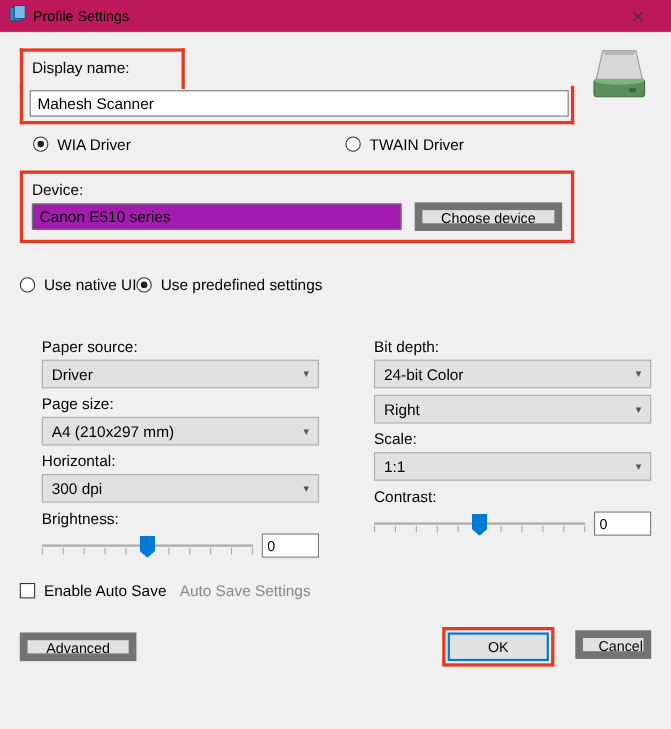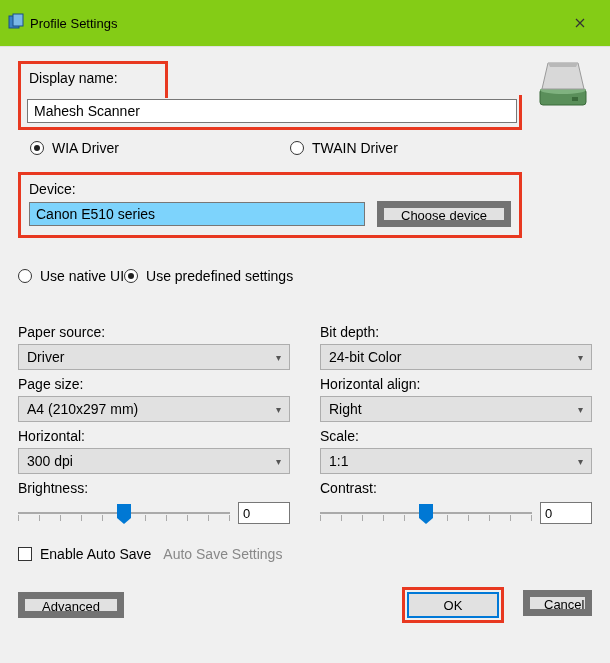--- a/index.html
+++ b/index.html
@@ -7,67 +7,67 @@
     margin: 0;
     font-family: "Segoe UI", Tahoma, sans-serif;
     font-size: 13px;
     background: #f0f0f0;
     color: #000;
     width: 610px;
     height: 663px;
   }
   .window { width: 610px; height: 663px; background: #f0f0f0; }
   .titlebar {
-    display: flex; align-items: center; height: 47px;
-    background: #84cc16; padding: 4px 8px;
+    display: flex; align-items: center; height: 30px;
+    background: #be185d; padding: 4px 8px;
     border-bottom: 1px solid #e0e0e0;
   }
   .titlebar .title { flex: 1; font-size: 13px; padding-left: 4px; }
   .close-btn {
     width: 44px; height: 30px; display: flex;
     align-items: center; justify-content: center;
     font-size: 15px; color: #333; cursor: pointer;
   }
   .content { padding: 14px 18px; position: relative; }
   .label { font-size: 14px; margin-bottom: 4px; }
   .text-input {
     width: 100%; height: 24px; border: 1px solid #777;
     padding: 2px 6px; font-family: inherit; font-size: 14px;
     background: #fff;
   }
   .display-input { width: 490px; }
   .scanner-box { position: absolute; right: 18px; top: 8px; }
   .row { display: flex; align-items: center; }
-  .radio-row { margin: 10px 0 16px 0; }
+  .radio-row { margin: 10px 0 16px 0; gap: 24px; }
   .radio { display: inline-flex; align-items: center; font-size: 14px; cursor: pointer; }
   .radio-circle {
     width: 14px; height: 14px; border-radius: 50%;
     border: 1px solid #333; margin-right: 8px;
     display: flex; align-items: center; justify-content: center;
     background: #fff;
   }
   .radio-circle.checked::after {
     content: ""; width: 6px; height: 6px; border-radius: 50%;
     background: #222;
   }
   .device-row { display: flex; gap: 12px; align-items: center; }
   .device-field {
     flex: 1; height: 24px; border: 1px solid #777;
-    padding: 2px 6px; background: #7dd3fc; font-size: 14px;
+    padding: 2px 6px; background: #a21caf; font-size: 14px;
     display: flex; align-items: center;
   }
   .btn {
     height: 26px; background: #e1e1e1; border: 7px solid #737373;
     font-family: inherit; font-size: 13px; cursor: pointer;
     padding: 0 14px;
   }
   .btn-choose { width: 134px; }
   .sep { height: 30px; }
   .cols { display: flex; gap: 30px; margin-top: 6px; }
-  .col { flex: 1; }
+  .col { flex: 1; margin-left: 20px; }
   .combo {
     display: flex; align-items: center; justify-content: space-between;
     height: 26px; background: #e1e1e1; border: 1px solid #adadad;
     padding: 0 8px; font-size: 14px; cursor: pointer;
     margin-bottom: 6px; width: 100%;
   }
   .chev { font-size: 10px; color: #555; }
   .slider-wrap { position: relative; height: 34px; margin-top: 2px; }
   .slider-track {
     height: 2px; background: #aaa; position: absolute; top: 12px;
@@ -215,21 +215,20 @@
           <input class="slider-value" value="0" style="">
         </div>
       </div>
 
       <div class="col">
         <div class="label">Bit depth:</div>
         <div class="combo">
           <span>24-bit Color</span>
           <span class="chev">▾</span>
         </div>
-        <div class="label">Horizontal align:</div>
         <div class="combo">
           <span>Right</span>
           <span class="chev">▾</span>
         </div>
         <div class="label">Scale:</div>
         <div class="combo">
           <span>1:1</span>
           <span class="chev">▾</span>
         </div>
         <div class="label">Contrast:</div>

